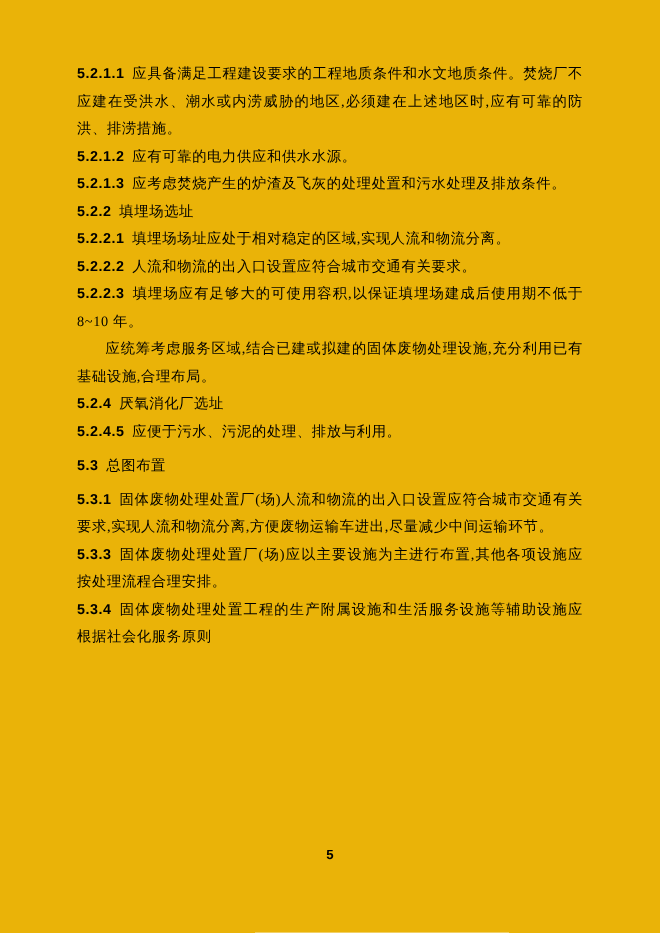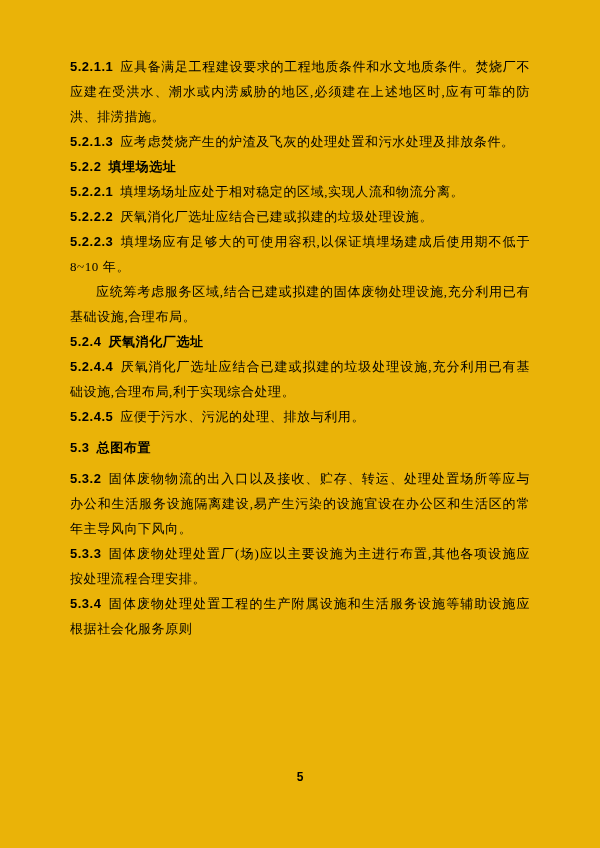--- a/index.html
+++ b/index.html
@@ -27,21 +27,21 @@
     font-family: "Liberation Sans", sans-serif;
     font-weight: bold;
     letter-spacing: 0.5px;
     margin-right: 7px;
     white-space: nowrap;
   }
   .heading {
     font-weight: bold;
     font-family: "Liberation Sans", sans-serif;
   }
-  .heading .title { font-weight: bold; }
+  .heading .title { font-weight: normal; }
   .section-gap { margin-top: 6px !important; margin-bottom: 6px !important; }
   .indent { text-indent: 26px; }
   .pageno {
     position: absolute;
     top: 770px;
     left: 0;
     width: 100%;
     text-align: center;
     font-size: 12px;
     font-family: "Liberation Sans", sans-serif;
@@ -49,48 +49,48 @@
   }
 </style>
 </head>
 <body>
 
 <div class="page">
   <div class="content">
 
     <p class="item"><b class="num">5.2.1.1</b><span>应具备满足工程建设要求的工程地质条件和水文地质条件。焚烧厂不应建在受洪水、潮水或内涝威胁的地区,必须建在上述地区时,应有可靠的防洪、排涝措施。</span></p>
 
+    <p class="item"><b class="num">5.2.1.2</b><span>应有可靠的电力供应和供水水源。</span></p>
 
     <p class="item"><b class="num">5.2.1.3</b><span>应考虑焚烧产生的炉渣及飞灰的处理处置和污水处理及排放条件。</span></p>
 
     <p class="heading"><b class="num">5.2.2</b><span class="title">填埋场选址</span></p>
 
     <p class="item"><b class="num">5.2.2.1</b><span>填埋场场址应处于相对稳定的区域,实现人流和物流分离。</span></p>
 
-    <p class="item"><b class="num">5.2.2.2</b><span>厌氧消化厂选址应结合已建或拟建的垃圾处理设施。</span></p>
+    <p class="item"><b class="num">5.2.2.2</b><span>人流和物流的出入口设置应符合城市交通有关要求。</span></p>
 
     <p class="item"><b class="num">5.2.2.3</b><span>填埋场应有足够大的可使用容积,以保证填埋场建成后使用期不低于 8~10 年。</span></p>
 
 
 
     <p class="indent">应统筹考虑服务区域,结合已建或拟建的固体废物处理设施,充分利用已有基础设施,合理布局。</p>
 
     <p class="heading"><b class="num">5.2.4</b><span class="title">厌氧消化厂选址</span></p>
 
 
 
 
-    <p class="item"><b class="num">5.2.4.4</b><span>厌氧消化厂选址应结合已建或拟建的垃圾处理设施,充分利用已有基础设施,合理布局,利于实现综合处理。</span></p>
 
     <p class="item"><b class="num">5.2.4.5</b><span>应便于污水、污泥的处理、排放与利用。</span></p>
 
     <p class="heading section-gap"><b class="num">5.3</b><span class="title">总图布置</span></p>
 
+    <p class="item"><b class="num">5.3.1</b><span>固体废物处理处置厂(场)人流和物流的出入口设置应符合城市交通有关要求,实现人流和物流分离,方便废物运输车进出,尽量减少中间运输环节。</span></p>
 
-    <p class="item"><b class="num">5.3.2</b><span>固体废物物流的出入口以及接收、贮存、转运、处理处置场所等应与办公和生活服务设施隔离建设,易产生污染的设施宜设在办公区和生活区的常年主导风向下风向。</span></p>
 
     <p class="item"><b class="num">5.3.3</b><span>固体废物处理处置厂(场)应以主要设施为主进行布置,其他各项设施应按处理流程合理安排。</span></p>
 
     <p class="item"><b class="num">5.3.4</b><span>固体废物处理处置工程的生产附属设施和生活服务设施等辅助设施应根据社会化服务原则</span></p>
 
   </div>
 
   <div class="pageno">5</div>
 </div>
 

